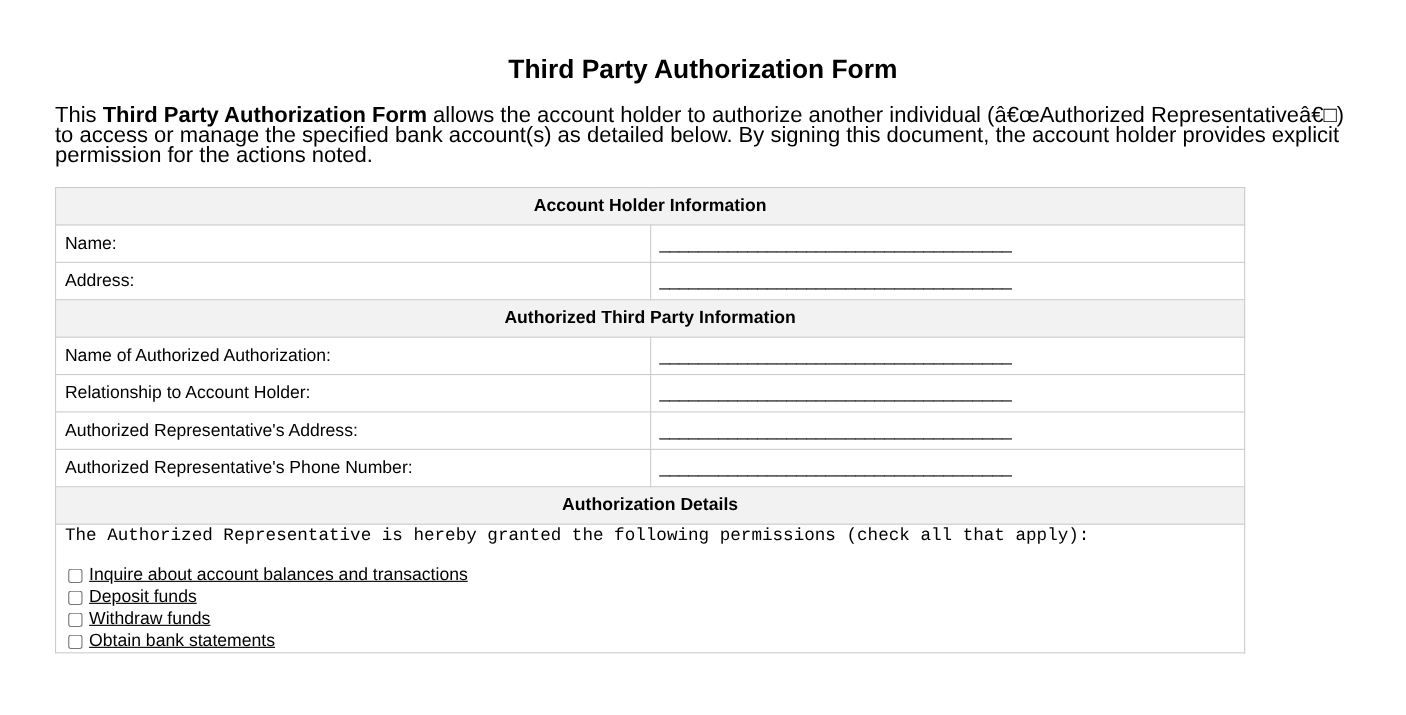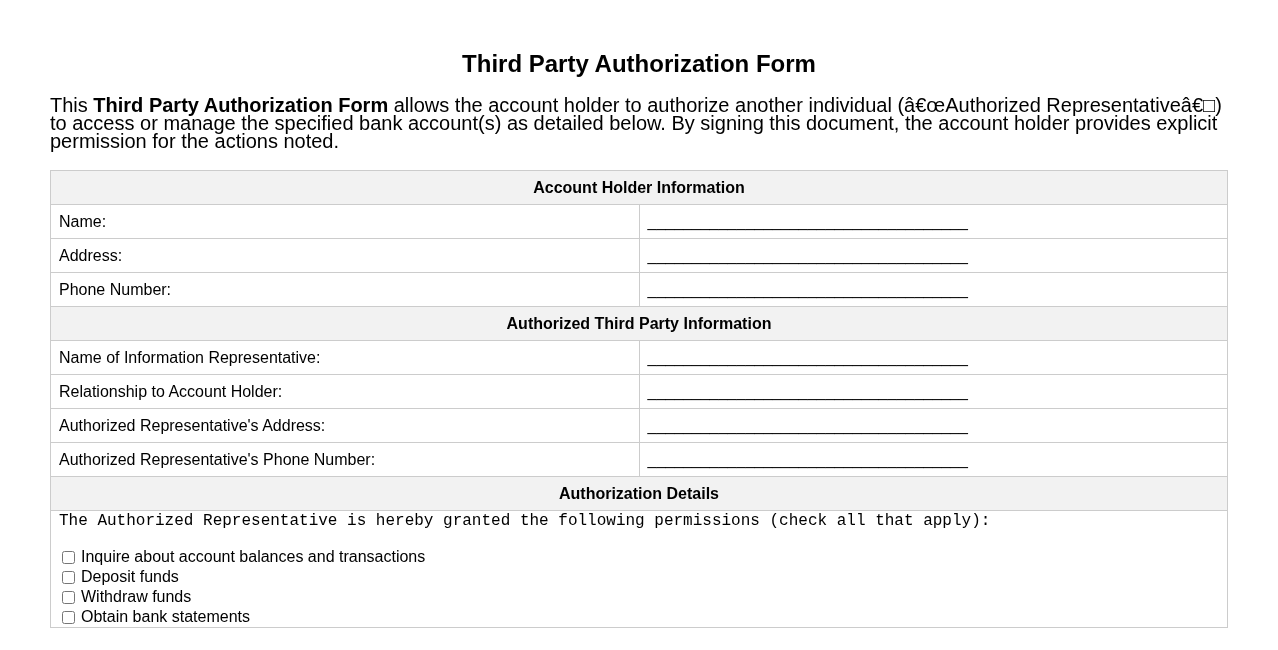--- a/index.html
+++ b/index.html
@@ -23,21 +23,21 @@
       line-height: 28px;
       height: 28px;
     }
     p.intro {
       margin: 18px 0 0 0;
       line-height: 18px;
       font-size: 20px;
     }
     p.intro b { font-weight: bold; }
     table.form {
-      width: 1178px;
+      width: 1082px;
       border-collapse: collapse;
       margin-top: 20px;
       table-layout: fixed;
     }
     table.form td, table.form th {
       border: 1px solid #cccccc;
       height: 34px;
       padding: 0 8px;
       vertical-align: middle;
       font-size: 16px;
@@ -50,21 +50,21 @@
       text-align: center;
     }
     td.label { width: 585px; }
     td.blank { white-space: nowrap; padding-top: 6px; }
     td.details {
       padding-top: 6px;
       vertical-align: top;
       height: 120px;
     }
     .details-text { margin: 0 0 16px 0; line-height: 20px; font-family: Liberation Mono, monospace; }
-    .perm { display: flex; align-items: center; height: 20px; line-height: 20px; }
+    .perm { display: flex; align-items: center; height: 20px; line-height: 20px; text-decoration: underline; }
     .perm input {
       width: 13px; height: 13px; margin: 0 6px 0 3px; padding: 0;
     }
   </style>
 </head>
 <body>
 
 <div class="page">
   <h2 class="title">Third Party Authorization Form</h2>
 
@@ -76,30 +76,26 @@
       <th colspan="2">Account Holder Information</th>
     </tr>
     <tr>
       <td class="label">Name:</td>
       <td class="blank">____________________________________</td>
     </tr>
     <tr>
       <td class="label">Address:</td>
       <td class="blank">____________________________________</td>
     </tr>
-    <tr>
-      <td class="label">Phone Number:</td>
-      <td class="blank">____________________________________</td>
-    </tr>
 
     <tr>
       <th colspan="2">Authorized Third Party Information</th>
     </tr>
     <tr>
-      <td class="label">Name of Information Representative:</td>
+      <td class="label">Name of Authorized Authorization:</td>
       <td class="blank">____________________________________</td>
     </tr>
     <tr>
       <td class="label">Relationship to Account Holder:</td>
       <td class="blank">____________________________________</td>
     </tr>
     <tr>
       <td class="label">Authorized Representative's Address:</td>
       <td class="blank">____________________________________</td>
     </tr>

